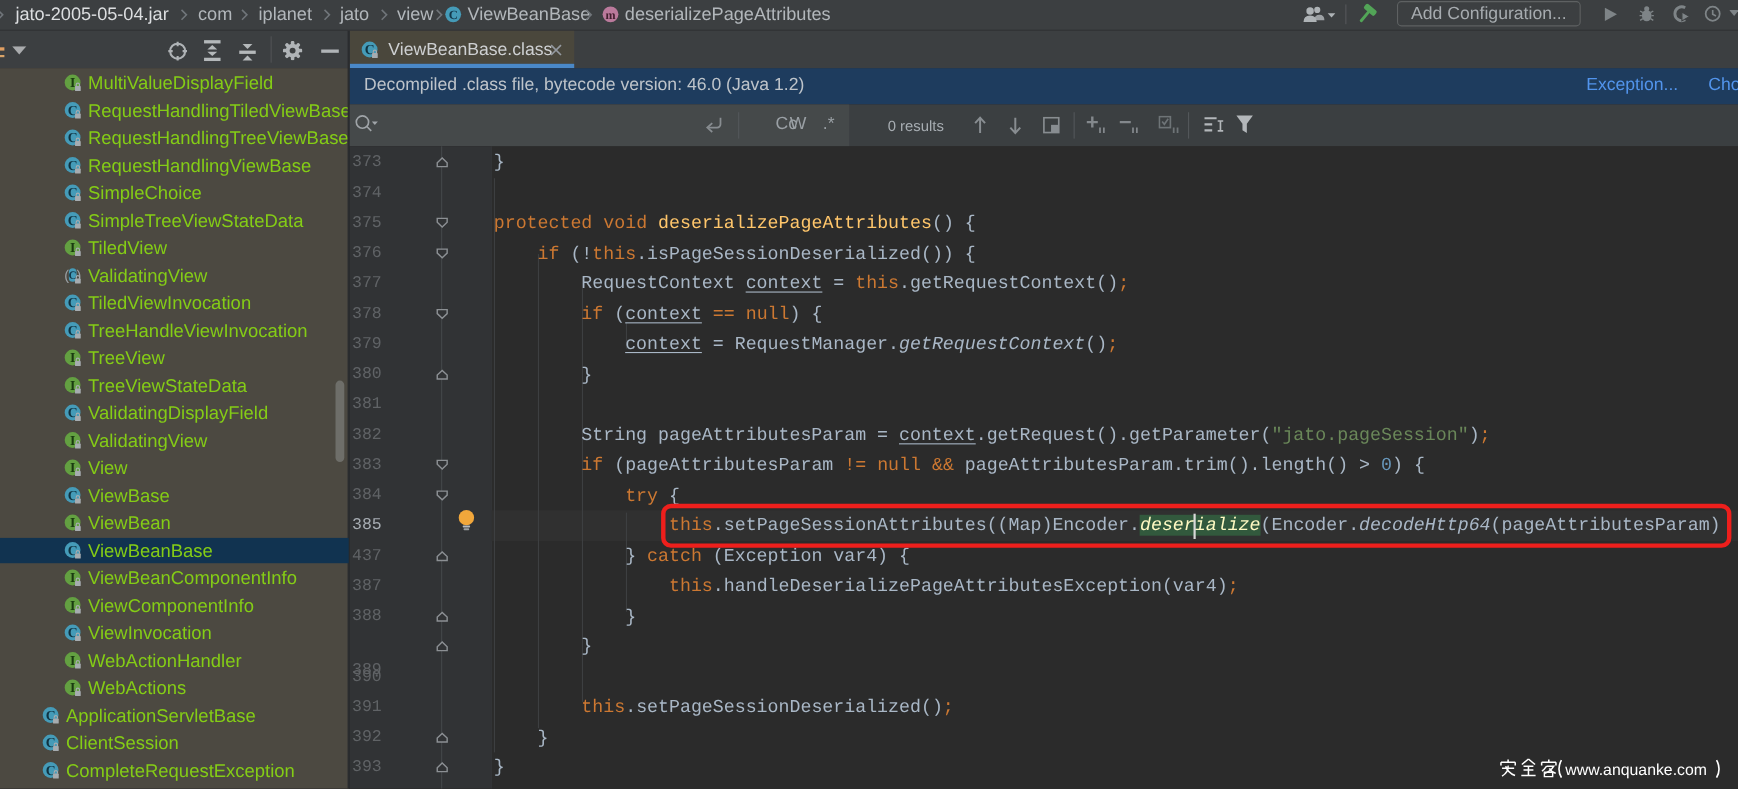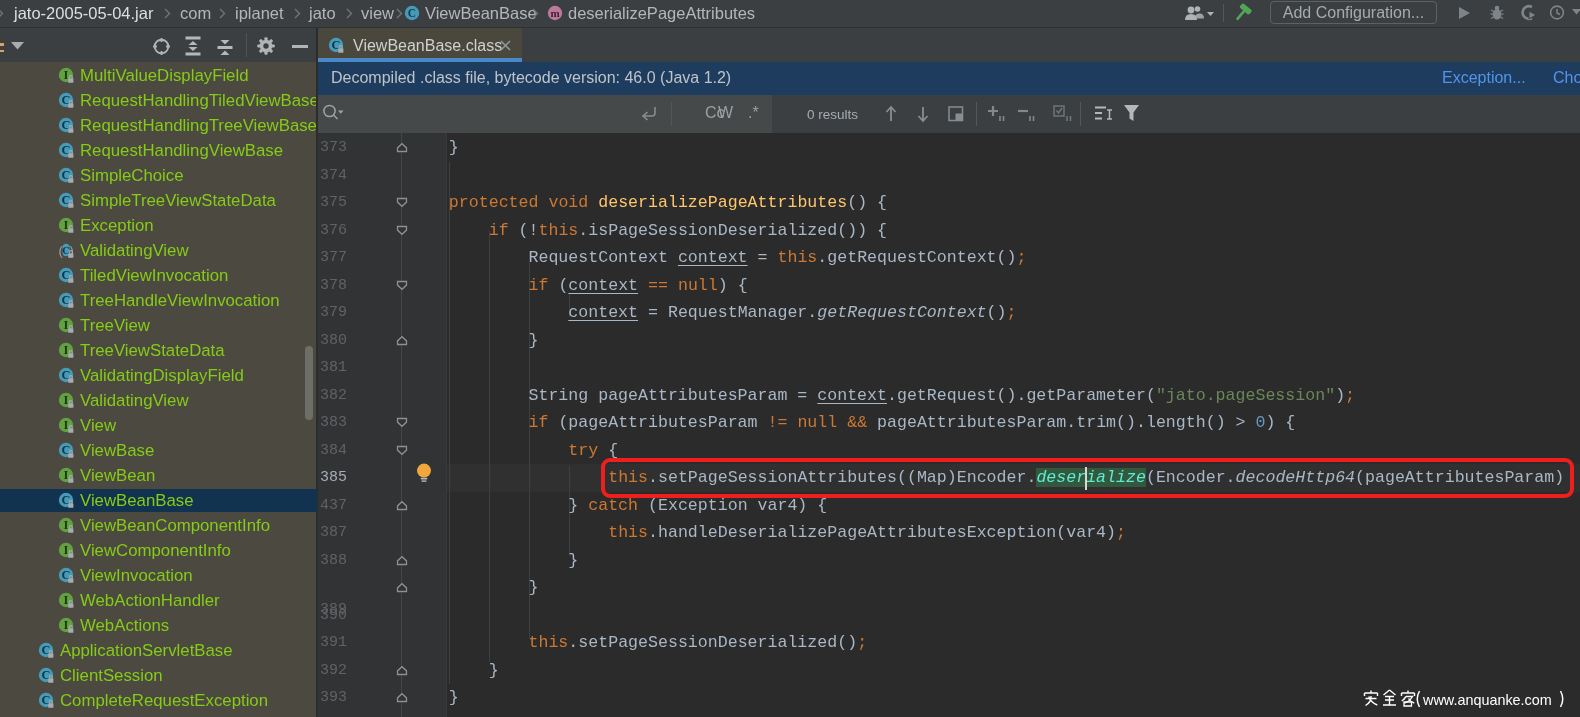--- a/index.html
+++ b/index.html
@@ -3,21 +3,21 @@
 *{margin:0;padding:0;box-sizing:border-box}
 html,body{width:1580px;height:717px;overflow:hidden;background:#2b2b2b;
  font-family:"Liberation Sans",sans-serif;position:relative}
 .a{position:absolute}
 .cl{position:absolute;left:409px;height:28px;line-height:27.5px;
  font-family:"Liberation Mono",monospace;font-size:16.6px;white-space:pre;color:#a9b7c6}
 .ln{position:absolute;left:318px;width:31px;height:28px;line-height:27.5px;text-align:center;
  font-family:"Liberation Mono",monospace;font-size:15px;color:#606366}
 .k{color:#cc7832}.d{color:#ffc66b}.s{color:#6a8759}.n{color:#6897bb}
 .u{text-decoration:underline;text-underline-offset:3px}.i{font-style:italic}
-.hl{background:#32593d;color:#5eead4}
+.hl{background:#32593d;color:#fef9c3}
 .ti{position:absolute;height:25px;line-height:25px;font-size:16.8px;color:#84cc16;white-space:pre}
 </style></head><body>
 <svg width="0" height="0" style="position:absolute">
 <defs>
 <g id="lock">
         <path d="M11.3 11.3 v-1.2 a1.5 1.5 0 0 1 3 0 v1.2" fill="none" stroke="#a6acb0" stroke-width="1.1"></path>
         <rect x="10.2" y="11.2" width="5.2" height="4.6" rx="0.6" fill="#a6acb0"></rect>
       </g>
 <g id="icoC">
         <circle cx="8" cy="8" r="7.2" fill="#459bb8"></circle>
@@ -181,21 +181,21 @@
     <use href="#icoC"></use>
   </svg>
 <div class="ti" style="left:80px;top:162.5px;max-width:236px;overflow:hidden">SimpleChoice</div>
 <svg class="a" style="left:58px;top:192.0px" width="17" height="17">
     <use href="#icoC"></use>
   </svg>
 <div class="ti" style="left:80px;top:187.5px;max-width:236px;overflow:hidden">SimpleTreeViewStateData</div>
 <svg class="a" style="left:58px;top:217.0px" width="17" height="17">
     <use href="#icoI"></use>
   </svg>
-<div class="ti" style="left:80px;top:212.5px;max-width:236px;overflow:hidden">Exception</div>
+<div class="ti" style="left:80px;top:212.5px;max-width:236px;overflow:hidden">TiledView</div>
 <svg class="a" style="left:58px;top:242.0px" width="17" height="17">
     <use href="#icoA"></use>
   </svg>
 <div class="ti" style="left:80px;top:237.5px;max-width:236px;overflow:hidden">ValidatingView</div>
 <svg class="a" style="left:58px;top:267.0px" width="17" height="17">
     <use href="#icoC"></use>
   </svg>
 <div class="ti" style="left:80px;top:262.5px;max-width:236px;overflow:hidden">TiledViewInvocation</div>
 <svg class="a" style="left:58px;top:292.0px" width="17" height="17">
     <use href="#icoC"></use>

